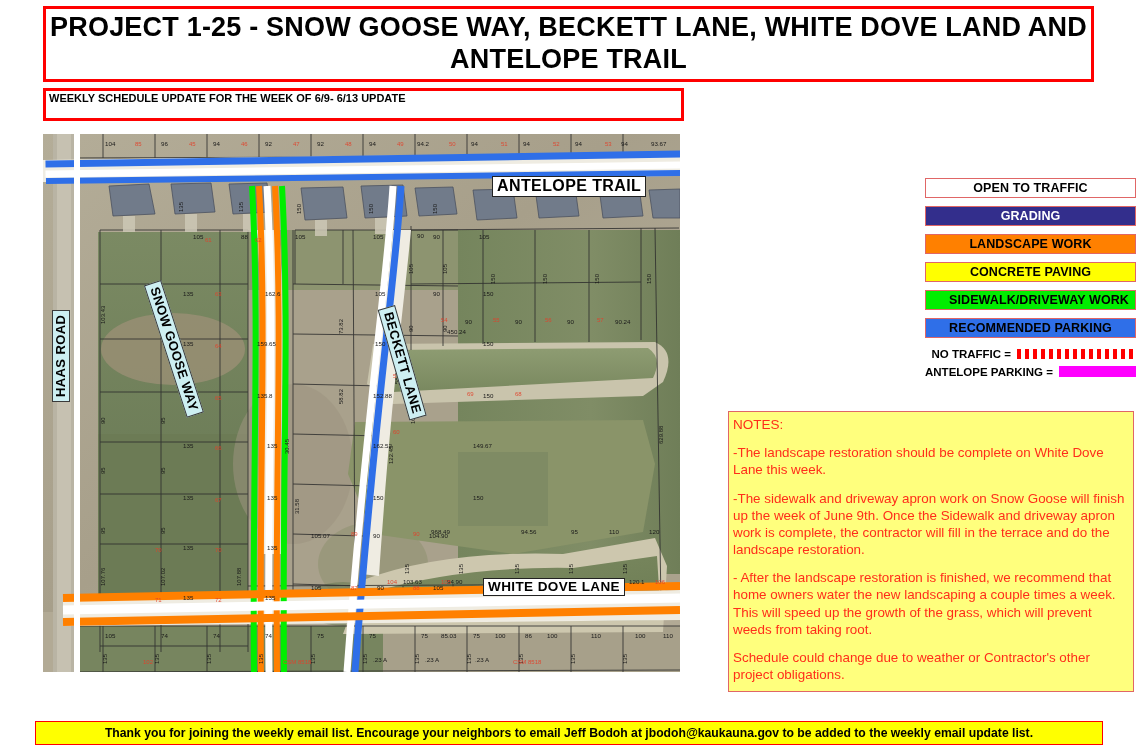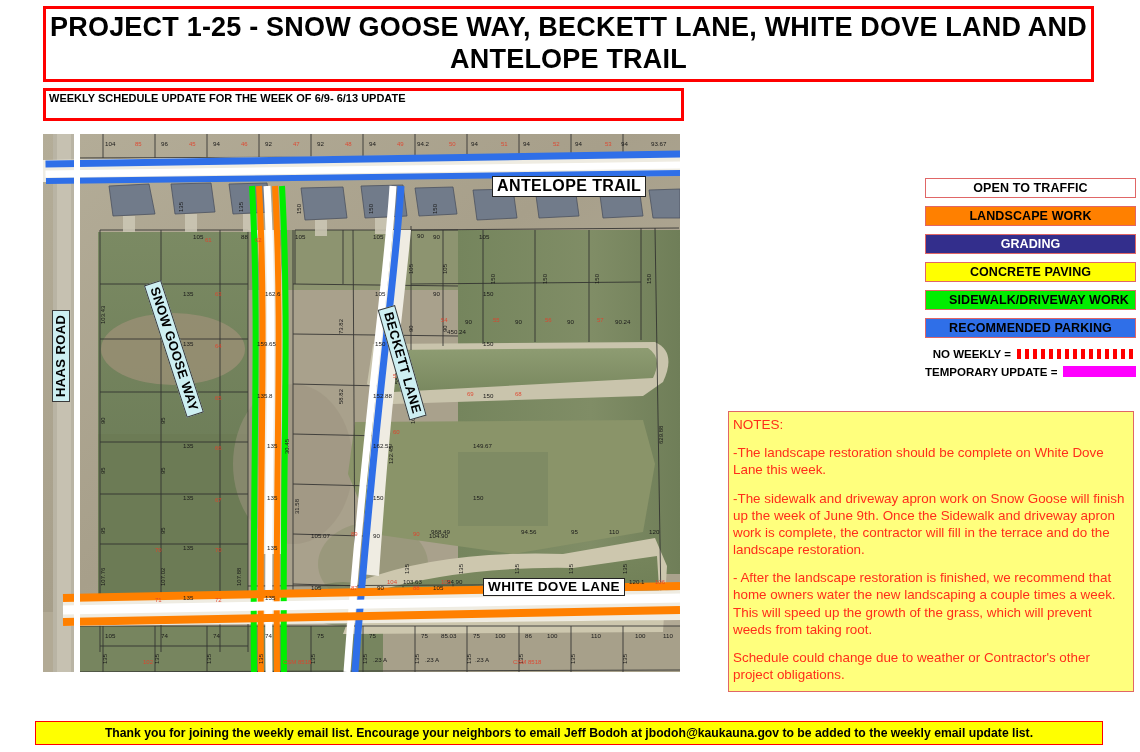--- a/index.html
+++ b/index.html
@@ -494,43 +494,43 @@
     <div class="street-plate" id="plate-snowgoose">SNOW GOOSE WAY</div>
     <div class="street-plate" id="plate-beckett">BECKETT LANE</div>
     <div class="street-plate plate-white" id="plate-antelope">ANTELOPE TRAIL</div>
     <div class="street-plate plate-white" id="plate-whitedove">WHITE DOVE LANE</div>
   </div>
 
   <div class="legend">
     <div class="legend-row" style="background: rgb(255, 255, 255);">
       <span class="legend-label" style="color: rgb(0, 0, 0);">OPEN TO TRAFFIC</span>
     </div>
+    <div class="legend-row" style="background: rgb(51, 46, 140);">
+      <span class="legend-label" style="color: rgb(255, 255, 255);">GRADING</span>
+    </div>
     <div class="legend-row" style="background: rgb(255, 128, 0);">
       <span class="legend-label" style="color: rgb(0, 0, 0);">LANDSCAPE WORK</span>
     </div>
-    <div class="legend-row" style="background: rgb(51, 46, 140);">
-      <span class="legend-label" style="color: rgb(255, 255, 255);">GRADING</span>
-    </div>
     <div class="legend-row" style="background: rgb(255, 255, 0);">
       <span class="legend-label" style="color: rgb(0, 0, 0);">CONCRETE PAVING</span>
     </div>
     <div class="legend-row" style="background: rgb(0, 238, 0); padding-left: 17px;">
       <span class="legend-label" style="color: rgb(0, 0, 0);">SIDEWALK/DRIVEWAY WORK</span>
     </div>
     <div class="legend-row" style="background: rgb(47, 111, 232);">
       <span class="legend-label" style="color: rgb(0, 0, 0);">RECOMMENDED PARKING</span>
     </div>
 
     <div class="legend-sub">
       <div class="legend-sub-row">
-        <span class="legend-sub-label">NO WEEKLY =</span>
+        <span class="legend-sub-label">NO TRAFFIC =</span>
         <span class="swatch-noparking"></span>
       </div>
       <div class="legend-sub-row">
-        <span class="legend-sub-label">TEMPORARY UPDATE =</span>
+        <span class="legend-sub-label">ANTELOPE PARKING =</span>
         <span class="swatch-temp"></span>
       </div>
     </div>
   </div>
 
   <div class="notes-box">
     <p class="notes-title">NOTES:</p>
     <p class="notes-para">-The landscape restoration should be complete on White Dove Lane this week.</p>
     <p class="notes-para">-The sidewalk and driveway apron work on Snow Goose will finish up the week of June 9th.  Once the Sidewalk and driveway apron work is complete, the contractor will fill in the terrace and do the landscape restoration.</p>
     <p class="notes-para"> - After the landscape restoration is finished, we recommend that home owners water the new landscaping a couple times a week.  This will speed up the growth of the grass, which will prevent weeds from taking root.</p>

